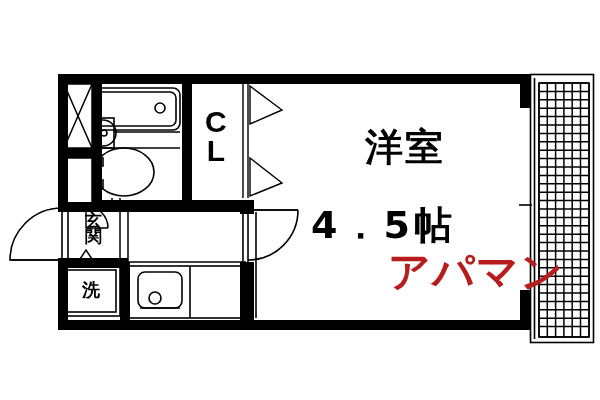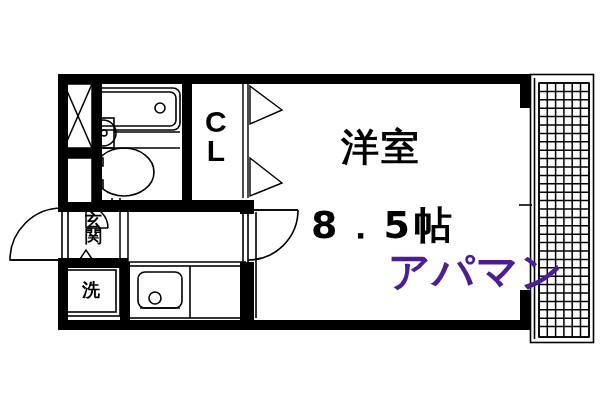--- a/index.html
+++ b/index.html
@@ -2,28 +2,28 @@
 <html><head>
 <meta charset="utf-8">
 <style>
   html,body{margin:0;padding:0;background:#ffffff;}
   body{width:600px;height:400px;overflow:hidden;
        font-family:"DejaVu Sans","Liberation Sans",sans-serif;}
   #plan{position:relative;width:600px;height:400px;background:#fff;}
   #svgroot{position:absolute;left:0;top:0;}
   .lbl{position:absolute;color:#000;font-weight:bold;line-height:1;
        white-space:nowrap;}
-  .lbl-room{font-size:38px;letter-spacing:2px;}
+  .lbl-room{font-size:38px;letter-spacing:2px;margin-left:24px;}
   .lbl-area{font-size:38px;letter-spacing:4px;}
   .lbl-cl{font-size:30px;font-weight:bold;line-height:0.95;text-align:center;
           font-family:"Liberation Sans",sans-serif;}
   .lbl-small{font-size:17px;font-weight:bold;line-height:0.95;text-align:center;}
   .lbl-wash{font-size:18px;font-weight:bold;}
   #watermark{position:absolute;left:388px;top:252px;width:200px;height:110px;
-             color:#4c1d95;font-weight:bold;font-size:42px;line-height:0.95;
+             color:#b91c1c;font-weight:bold;font-size:42px;line-height:0.95;
              letter-spacing:1px;pointer-events:none;user-select:none;}
   #watermark div{white-space:nowrap;}
   #wm2{padding-left:26px;}
 </style>
 </head>
 <body>
 
 <div id="plan">
 
   <svg id="svgroot" width="600" height="400" viewBox="0 0 600 400">
@@ -215,21 +215,21 @@
 
       <rect x="120" y="262" width="10" height="58"></rect>
 
       <rect x="58" y="258" width="70" height="10"></rect>
     </g>
 
   </svg>
 
   <div class="lbl lbl-room" style="left:341px;top:128px;">洋室</div>
 
-  <div class="lbl lbl-area" style="left:311px;top:206px;">8．5帖</div>
+  <div class="lbl lbl-area" style="left:311px;top:206px;">4．5帖</div>
 
   <div class="lbl lbl-cl" style="left:205px;top:108px;">
     <div>C</div>
     <div>L</div>
   </div>
 
   <div class="lbl lbl-small" style="left:85px;top:212px;">
     <div>玄</div>
     <div>関</div>
   </div>

